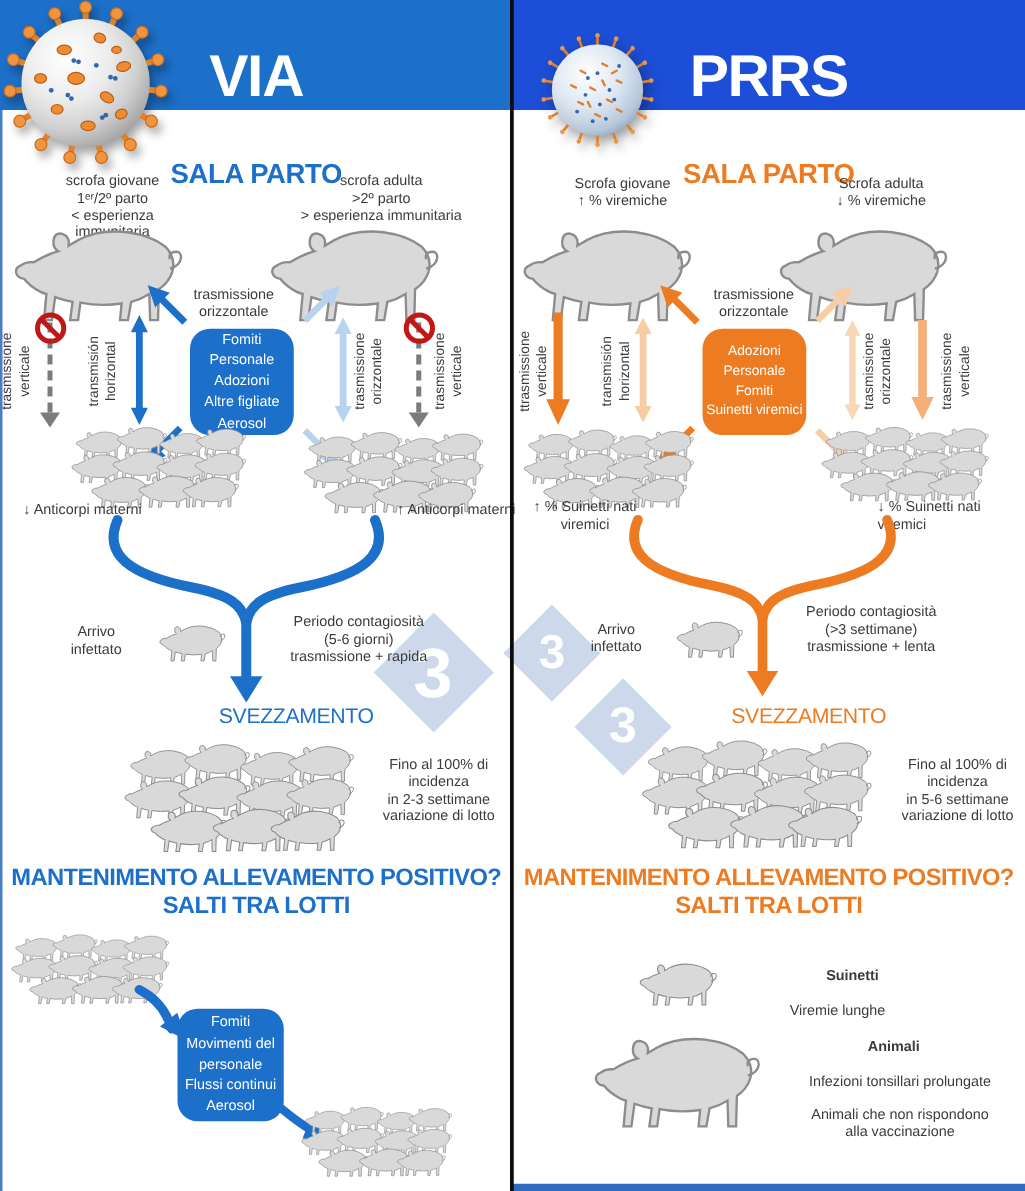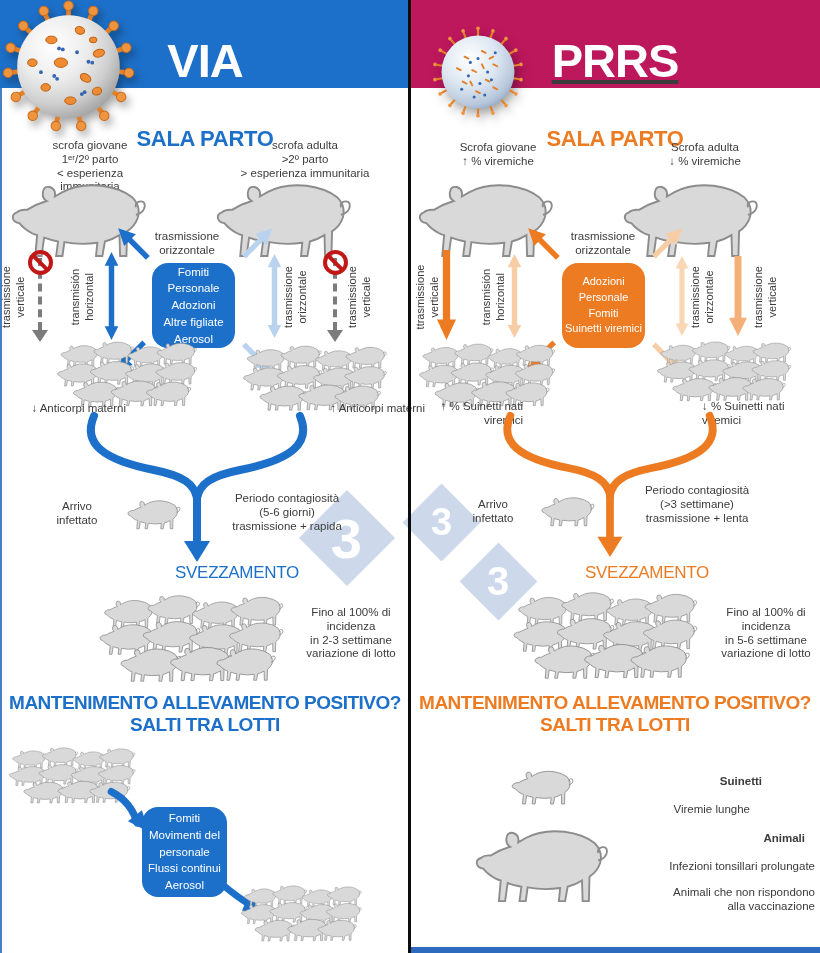--- a/index.html
+++ b/index.html
@@ -4,21 +4,21 @@
 <style>
   html,body{margin:0;padding:0;background:#fff;}
   .stage{position:relative;width:820px;height:953px;background:#fff;overflow:hidden;
          font-family:"Liberation Sans",sans-serif;color:#3b3b3b;}
   .abs{position:absolute;}
   .panel{position:absolute;top:0;width:410px;height:953px;}
   .banner{position:absolute;top:0;left:0;width:100%;height:88px;display:flex;align-items:flex-end;justify-content:center;}
   .banner-title{color:#fff;font-size:47px;font-weight:bold;letter-spacing:-1px;}
   .sala{position:absolute;left:0;width:100%;text-align:center;font-size:22px;font-weight:bold;letter-spacing:-0.3px;margin-top:19px;}
   .txt{position:absolute;font-size:11.5px;line-height:1.2;text-align:center;white-space:pre-line;color:#3b3b3b;}
-  .txt.al{text-align:right;}
+  .txt.al{text-align:center;}
   .vlabel{position:absolute;width:110px;height:28px;transform:rotate(-90deg);
           font-size:11px;line-height:1.25;text-align:center;white-space:pre-line;color:#3b3b3b;}
   .databox{position:absolute;border-radius:16px;color:#fff;font-size:11.5px;line-height:1.45;
            display:flex;align-items:center;justify-content:center;text-align:center;white-space:pre-line;}
   .h-svezz{position:absolute;left:0;width:100%;text-align:center;font-size:17px;font-weight:normal;letter-spacing:-0.3px;margin-left:32px;}
   .h-mant{position:absolute;left:0;width:100%;text-align:center;font-size:19px;font-weight:bold;
           letter-spacing:-0.5px;line-height:1.15;white-space:pre-line;}
   .via-c{color:#1D70C9;} .prrs-c{color:#ED7B22;}
   .nosign{position:absolute;width:25px;height:25px;border:4px solid #C11717;border-radius:50%;box-sizing:border-box;z-index:3;}
   .nosign::after{content:"";position:absolute;top:50%;left:-2px;right:-2px;height:4px;margin-top:-2px;
@@ -264,21 +264,21 @@
     <svg class="abs" style="left:220px;top:880px;width:44px;height:38px;" viewBox="0 0 52 44">
       <path d="M4 6 C16 16 24 22 34 28" fill="none" stroke="#1D70C9" stroke-width="8" stroke-linecap="round"></path>
       <polygon points="26,36 50,38 34,16" fill="#1D70C9"></polygon>
     </svg>
     <svg class="abs" style="left:240px;top:884px;width:126px;height:62px;" viewBox="0 0 240 120" preserveAspectRatio="none">
         <use href="#herd-shape"></use>
       </svg>
   </section>
 
   <section class="panel" style="left:410px;">
-    <div class="banner" style="background:#be185d;text-decoration:underline;">
+    <div class="banner" style="background:#1d4ed8;">
       <div class="banner-title">PRRS</div>
     </div>
 
     <svg class="abs" style="left:20px;top:24px;width:96px;height:96px;filter:drop-shadow(3px 5px 4px rgba(0,0,0,.35));" viewBox="0 0 100 100">
       <use href="#prrs-spike"></use>
       <use href="#prrs-spike" transform="rotate(20 50 50)"></use>
         <use href="#prrs-spike" transform="rotate(40 50 50)"></use>
       <use href="#prrs-spike" transform="rotate(60 50 50)"></use>
         <use href="#prrs-spike" transform="rotate(80 50 50)"></use>
       <use href="#prrs-spike" transform="rotate(100 50 50)"></use>

